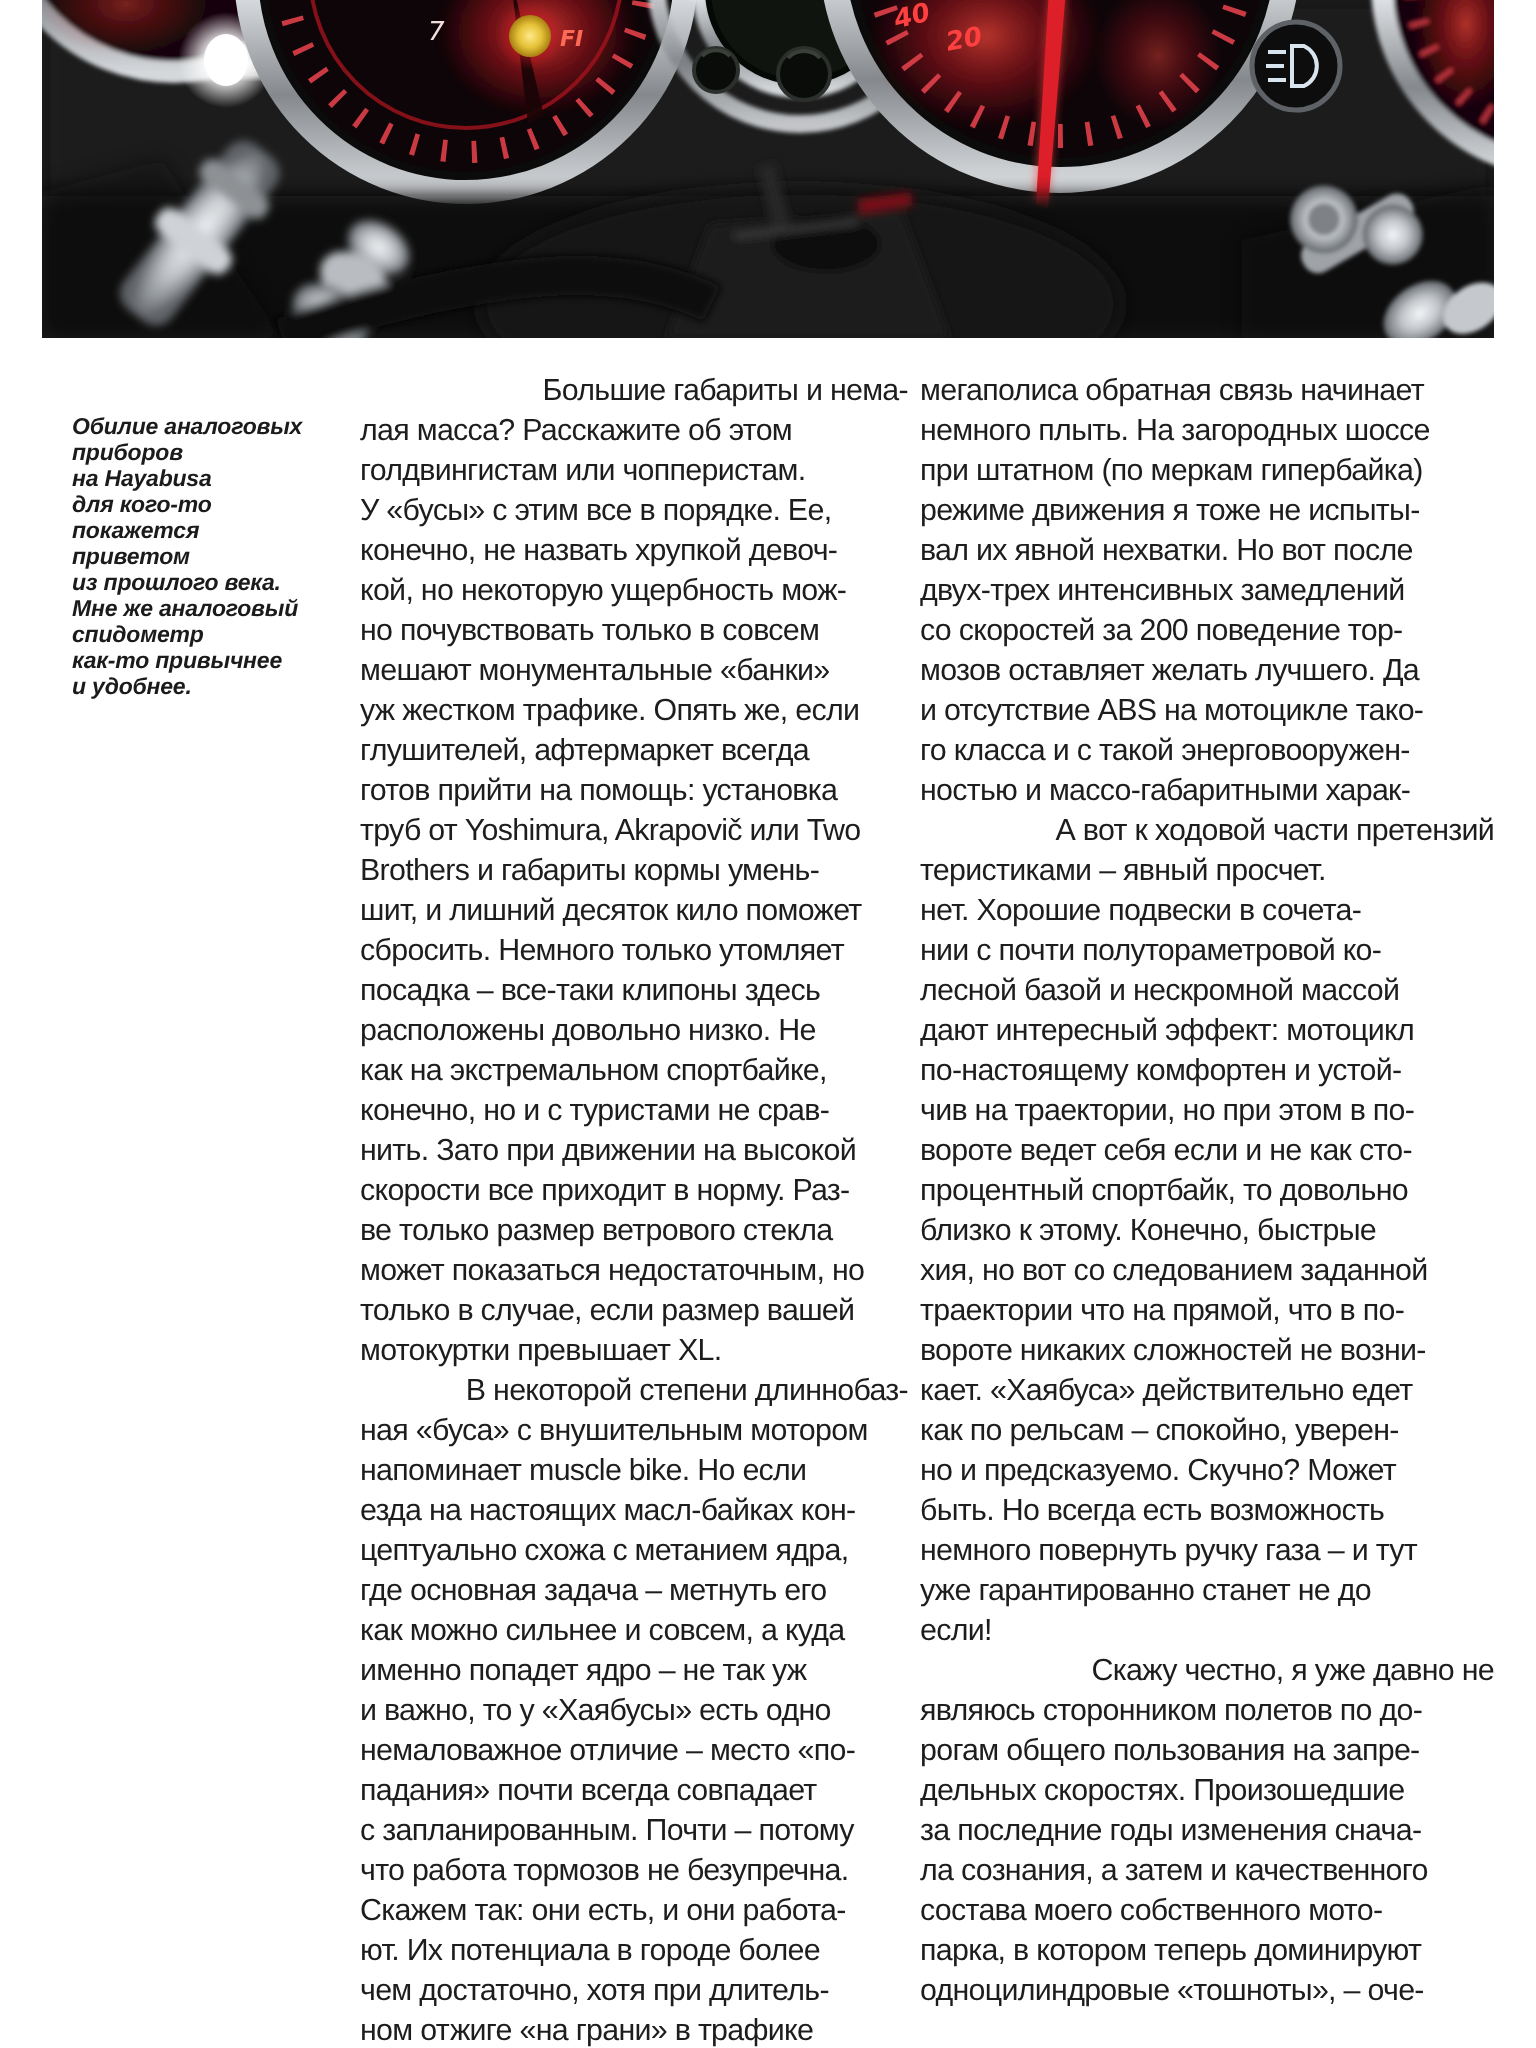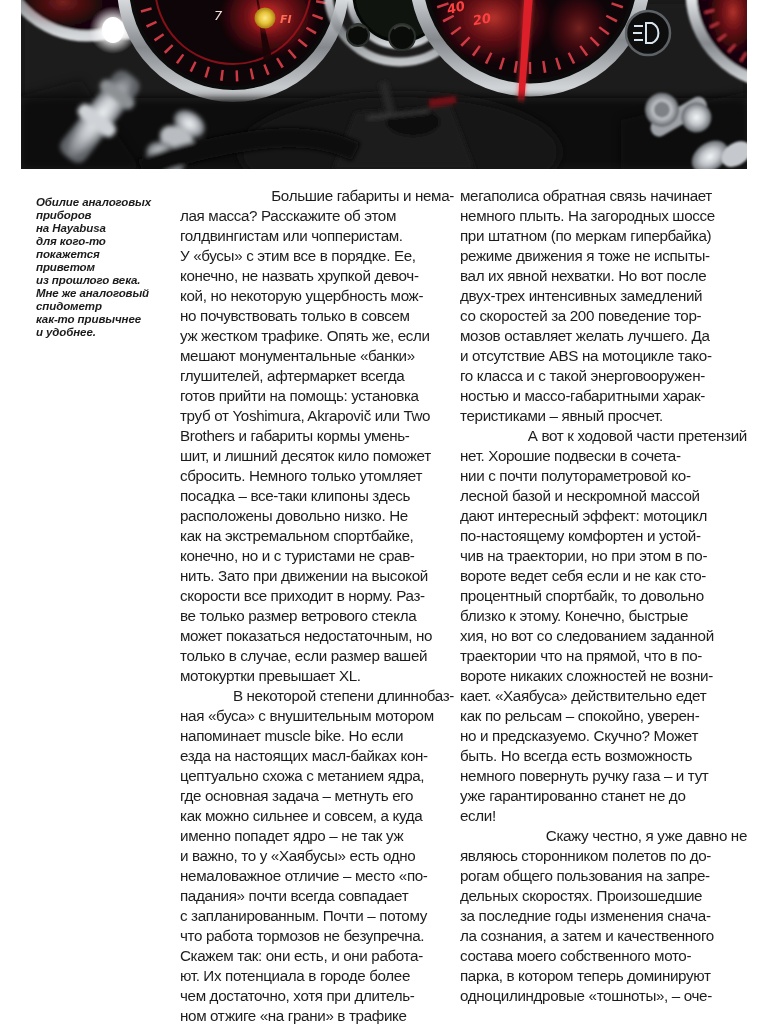--- a/index.html
+++ b/index.html
@@ -3,21 +3,21 @@
 <meta charset="utf-8">
 <style>
   * { margin:0; padding:0; box-sizing:border-box; }
   html,body { width:768px; height:1024px; background:#ffffff; }
   body { font-family:"Liberation Sans", sans-serif; }
   .page { position:relative; width:768px; height:1024px; background:#ffffff; overflow:hidden; }
 
   .photo { position:absolute; left:21px; top:0; width:726px; height:169px; overflow:hidden; background:#121212; }
   .photo svg { display:block; }
 
-  .caption { position:absolute; left:36px; top:196px; width:142px;
+  .caption { position:absolute; left:36px; top:208px; width:142px;
              font-size:11.5px; line-height:13px; font-weight:bold; font-style:italic;
              color:#1b1b1b; letter-spacing:-0.1px; }
   .caption .cline { white-space:nowrap; }
 
   .col { position:absolute; top:186px; font-size:15.2px; line-height:20px;
          color:#1d1d1d; letter-spacing:-0.35px; }
   .col .line { white-space:nowrap; height:20px; }
   .col .indent { padding-left:17px;text-align:right; }
   .col-left  { left:180px; width:274px; }
   .col-right { left:460px; width:287px; }
@@ -190,22 +190,22 @@
     </div>
 
   <div class="col col-left">
       <div class="line indent">Большие габариты и нема-</div>
       <div class="line">лая масса? Расскажите об этом</div>
       <div class="line">голдвингистам или чопперистам.</div>
       <div class="line">У «бусы» с этим все в порядке. Ее,</div>
       <div class="line">конечно, не назвать хрупкой девоч-</div>
       <div class="line">кой, но некоторую ущербность мож-</div>
       <div class="line">но почувствовать только в совсем</div>
+      <div class="line">мешают монументальные «банки»</div>
       <div class="line">уж жестком трафике. Опять же, если</div>
-      <div class="line">мешают монументальные «банки»</div>
       <div class="line">глушителей, афтермаркет всегда</div>
       <div class="line">готов прийти на помощь: установка</div>
       <div class="line">труб от Yoshimura, Akrapovič или Two</div>
       <div class="line">Brothers и габариты кормы умень-</div>
       <div class="line">шит, и лишний десяток кило поможет</div>
       <div class="line">сбросить. Немного только утомляет</div>
       <div class="line">посадка – все-таки клипоны здесь</div>
       <div class="line">расположены довольно низко. Не</div>
       <div class="line">как на экстремальном спортбайке,</div>
       <div class="line">конечно, но и с туристами не срав-</div>
@@ -238,22 +238,22 @@
       <div class="line">немного плыть. На загородных шоссе</div>
       <div class="line">при штатном (по меркам гипербайка)</div>
       <div class="line">режиме движения я тоже не испыты-</div>
       <div class="line">вал их явной нехватки. Но вот после</div>
       <div class="line">двух-трех интенсивных замедлений</div>
       <div class="line">со скоростей за 200 поведение тор-</div>
       <div class="line">мозов оставляет желать лучшего. Да</div>
       <div class="line">и отсутствие ABS на мотоцикле тако-</div>
       <div class="line">го класса и с такой энерговооружен-</div>
       <div class="line">ностью и массо-габаритными харак-</div>
+      <div class="line indent">А вот к ходовой части претензий</div>
       <div class="line">теристиками – явный просчет.</div>
-      <div class="line indent">А вот к ходовой части претензий</div>
       <div class="line">нет. Хорошие подвески в сочета-</div>
       <div class="line">нии с почти полутораметровой ко-</div>
       <div class="line">лесной базой и нескромной массой</div>
       <div class="line">дают интересный эффект: мотоцикл</div>
       <div class="line">по-настоящему комфортен и устой-</div>
       <div class="line">чив на траектории, но при этом в по-</div>
       <div class="line">вороте ведет себя если и не как сто-</div>
       <div class="line">процентный спортбайк, то довольно</div>
       <div class="line">близко к этому. Конечно, быстрые</div>
       <div class="line">хия, но вот со следованием заданной</div>

